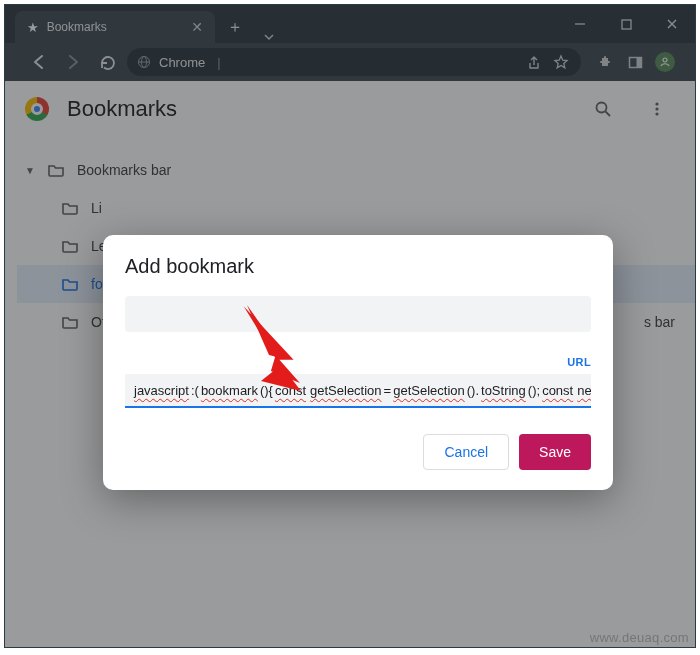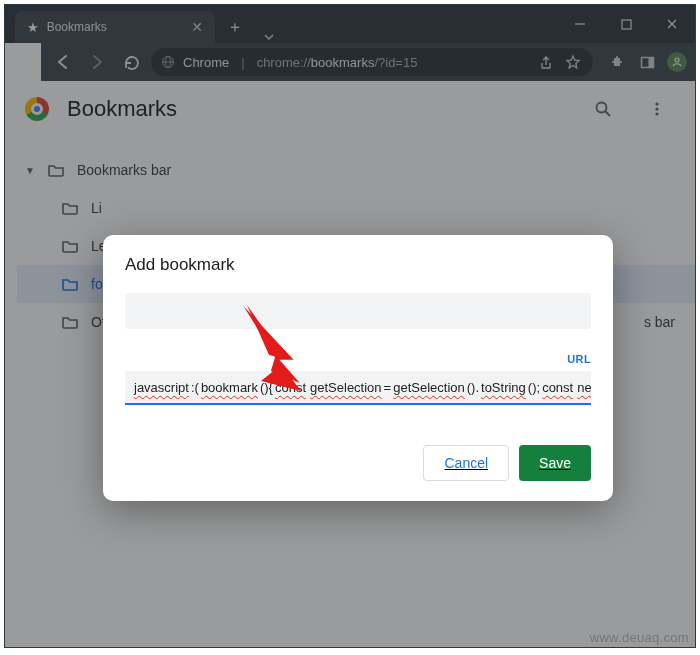--- a/index.html
+++ b/index.html
@@ -13,21 +13,21 @@
   .tab .favicon { color: #fff; font-size: 13px; }
   .tab .label { color: #e8eaed; font-size: 12px; flex: 1; }
   .tab .close { color: #cfd3d6; font-size: 14px; cursor: default; }
   .newtab { width: 28px; height: 28px; display: flex; align-items: center; justify-content: center; color: #e8eaed; font-size: 16px; margin-left: 6px; margin-bottom: 2px;}
   .wincontrols { margin-left: auto; display: flex; height: 38px; }
   .winbtn { width: 46px; display: flex; align-items: center; justify-content: center; color: #e8eaed; font-size: 12px; }
   .winbtn svg { stroke: #e8eaed; }
   .caret-down { margin-right: 4px; display:flex; align-items:center; justify-content:center; width:40px;}
 
   
-  .addrbar { height: 38px; background: #3e4a52; display: flex; align-items: center; padding: 0 8px; gap: 6px; margin-left: 36px; }
+  .addrbar { height: 38px; background: #3e4a52; display: flex; align-items: center; padding: 0 20px; gap: 6px; }
   .navbtn { width: 28px; height: 28px; display: flex; align-items: center; justify-content: center; color: #e8eaed; }
   .navbtn.disabled { opacity: 0.45; }
   .omni { flex: 1; height: 28px; background: #2d383f; border-radius: 14px; display: flex; align-items: center; padding: 0 10px; gap: 8px; color: #cfd3d6; font-size: 13px; }
   .omni .globe { font-size: 12px; }
   .urlchunk1 { color: #e8eaed; }
   .urlsep { color: #8b9297; padding: 0 4px; }
   .urlchunk2a { color: #aeb4b8; }
   .urlchunk2b { color: #e8eaed; }
   .urlchunk2c { color: #aeb4b8; }
   .right-icons { display:flex; gap:10px; align-items:center; margin-left:8px;}
@@ -49,34 +49,34 @@
   .row .twist { width:10px; color:#5f6368; font-size:10px;}
   .row.depth1 { padding-left: 44px; }
   .folder-icon { color:#5f6368; }
   .row.sel .folder-icon { color:#1a73e8; }
 
   
   .scrim { position:absolute; inset:0; background: rgba(32,33,36,0.45); }
 
   
   .dialog { position:absolute; left:98px; top:230px; width:510px; background:#fff; border-radius:10px; box-shadow: 0 10px 40px rgba(0,0,0,0.35); padding: 20px 22px; }
-  .dlg-title { font-size: 17px; color:#202124; margin-bottom: 18px; }
+  .dlg-title { font-size: 20px; color:#202124; margin-bottom: 18px; }
   .field-label { font-size: 11px; font-weight: 600; letter-spacing: 0.4px; color:#5f6368; margin-bottom:6px;}
   .field-label.blue { color:#1a73e8;text-align:right; }
   .name-input { width:100%; height:36px; background:#f1f3f4; border:none; border-radius:4px; padding: 0 10px; font-size:13px; margin-bottom: 24px;}
-  .url-wrap { position:relative; margin-bottom: 40px; border-radius: 6px;}
+  .url-wrap { position:relative; margin-bottom: 26px; border-radius: 6px;}
   .url-input { width:100%; height:34px; background:#f1f3f4; border:none; border-bottom:2px solid #1a73e8; padding: 0 8px; font-size:13px; color:#202124; font-family: Arial, sans-serif; white-space:nowrap; overflow:hidden;}
   .url-text span { text-decoration: underline wavy #d93025; text-decoration-thickness:1px; text-underline-offset:3px;}
   .url-text { display:flex; align-items:center; height:100%; gap:0; font-size:13px;}
   .url-text .w { padding:0 1px;}
   .url-text .p { text-decoration:none; }
-  .dlg-actions { display:flex; justify-content:flex-end; gap:10px;text-decoration:underline; }
+  .dlg-actions { display:flex; justify-content:flex-end; gap:10px; }
   .btn { height:36px; padding: 0 20px; border-radius:4px; font-size:14px; cursor:pointer; display:flex; align-items:center; }
   .btn.cancel { background:#fff; border:1px solid #dadce0; color:#1a73e8; }
-  .btn.save { background:#15803d; border:none; color:#fff; }
+  .btn.save { background:#be185d; border:none; color:#fff; }
 
   
   .arrow { position:absolute; left:234px; top:298px; pointer-events:none; }
 
   .watermark { position:absolute; right:6px; bottom:2px; font-size:13px; color: rgba(0,0,0,0.25); letter-spacing:0.3px;}
 
   svg { display:block; }
 </style>
 </head>
 <body>
@@ -134,23 +134,20 @@
     <div class="omni">
       <span class="globe">
         <svg width="14" height="14">
             <circle cx="7" cy="7" r="5.5" stroke="#9aa0a6" fill="none"></circle>
             <ellipse cx="7" cy="7" rx="2.5" ry="5.5" stroke="#9aa0a6" fill="none"></ellipse>
             <line x1="1.5" y1="7" x2="12.5" y2="7" stroke="#9aa0a6"></line>
           </svg>
       </span>
       <span class="urlchunk1">Chrome</span>
       <span class="urlsep">|</span>
-      <span>
-        <span class="urlchunk2a">chrome://</span><span class="urlchunk2b">bookmarks</span><span class="urlchunk2c">/?id=15</span>
-      </span>
       <span style="flex:1"></span>
       <span class="addr-icon">
         <svg width="15" height="15">
             <path d="M4 8 L4 13 L12 13 L12 8 M8 2 L8 10 M5 5 L8 2 L11 5" stroke="#cfd3d6" stroke-width="1.4" fill="none" stroke-linejoin="round"></path>
           </svg>
       </span>
       <span class="addr-icon">
         <svg width="16" height="16">
             <path d="M8 2 L9.8 6.2 L14 6.6 L10.8 9.4 L11.8 13.8 L8 11.4 L4.2 13.8 L5.2 9.4 L2 6.6 L6.2 6.2 Z" stroke="#cfd3d6" stroke-width="1.3" fill="none"></path>
           </svg>

